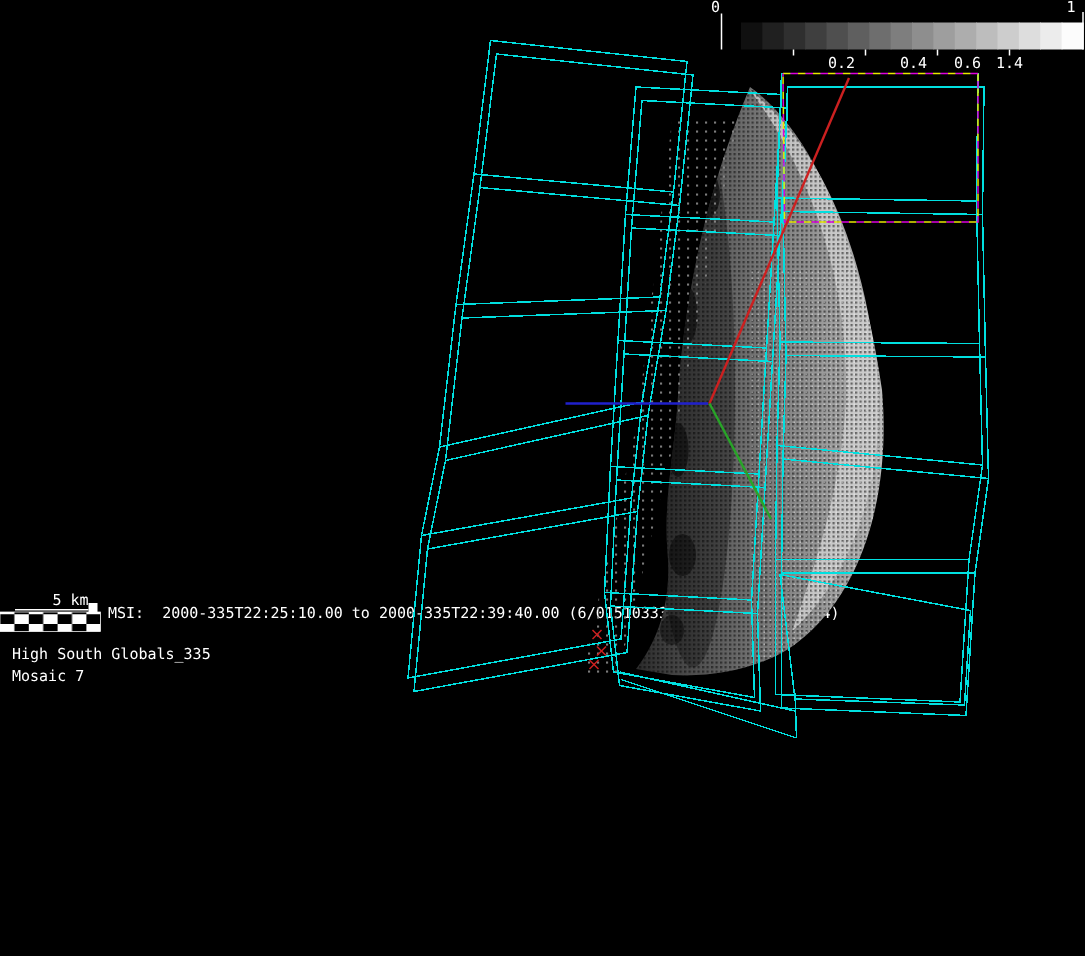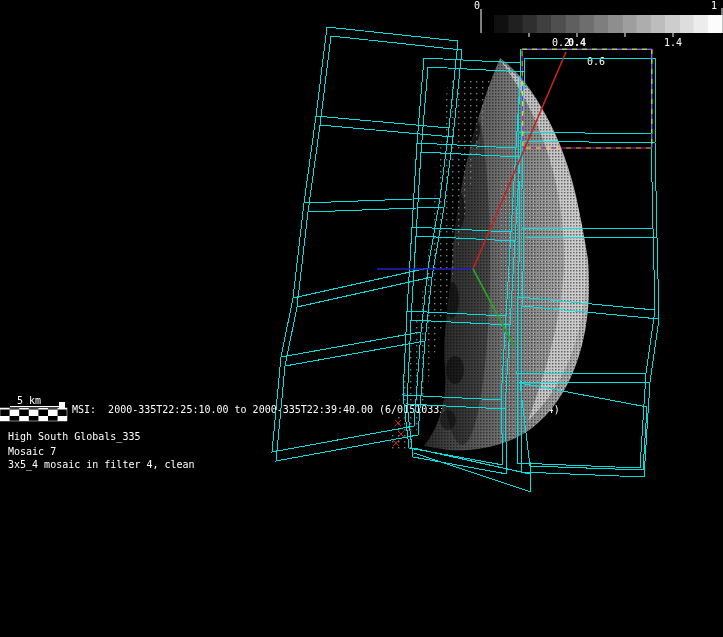--- a/index.html
+++ b/index.html
@@ -11,29 +11,28 @@
   #scene{position:absolute;left:0;top:0;z-index:2;}
 </style>
 </head>
 <body>
 
 <div id="screen">
 
   <div class="t" style="left:474px;top:0px">0</div>
   <div class="t" style="left:711px;top:0px">1</div>
   <div class="t cb-tick" style="top: 37px; left: 529px; margin-left: 32px;">0.2</div>
-  <div class="t cb-tick" style="top: 37px; left: 577px; font-weight: bold;">0.4</div>
-  <div class="t cb-tick" style="top: 37px; left: 596px; margin-top: 19px;">0.6</div>
+  <div class="t cb-tick" style="top: 37px; left: 609px;">0.4</div>
+  <div class="t cb-tick" style="top: 37px; left: 645px;">0.6</div>
   <div class="t cb-tick" style="top: 37px; left: 673px;">1.4</div>
 
-  <div class="t" style="left:17px;top:395px">5 km</div>
+  <div class="t" style="left:35px;top:395px">5 km</div>
   <div class="t" style="left:72px;top:404px">MSI:  2000-335T22:25:10.00 to 2000-335T22:39:40.00 (6/0151033344 to 6/0151034214)</div>
   <div class="t" style="left:8px;top:431px">High South Globals_335</div>
   <div class="t" style="left:8px;top:446px">Mosaic 7</div>
-  <div class="t" style="left:8px;top:459px">3x5_4 mosaic in filter 4, clean</div>
 
   <svg id="scene" width="723" height="637">
     <defs>
       <linearGradient id="bodyGrad" x1="0" y1="0" x2="1" y2="0">
         <stop offset="0" stop-color="#2b2b2b"></stop>
         <stop offset="0.5" stop-color="#767676"></stop>
         <stop offset="1" stop-color="#bdbdbd"></stop>
       </linearGradient>
       <pattern id="dither" width="3" height="3" patternUnits="userSpaceOnUse">
         <rect x="0" y="0" width="1.5" height="1.5" fill="#000"></rect>

